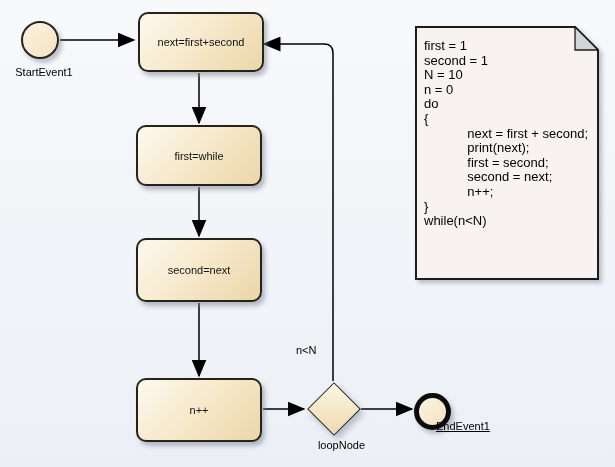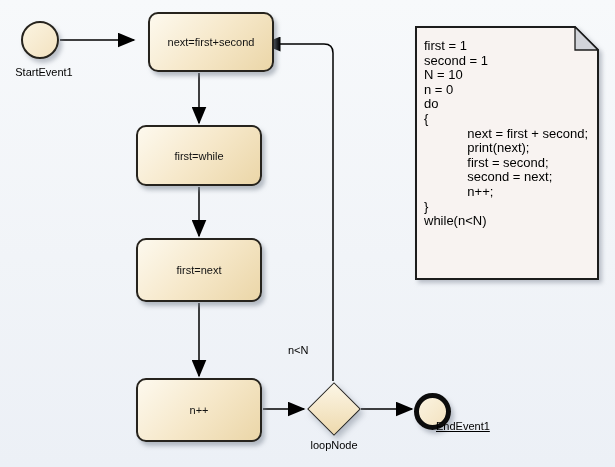--- a/index.html
+++ b/index.html
@@ -17,21 +17,21 @@
   svg.edges path.edge { fill: none; stroke: #000; stroke-width: 1.5px; }
 
   .action-box {
     position: absolute; z-index: 2;
     border: 2px solid #26231d; border-radius: 10px;
     background: linear-gradient(135deg, #fdf9ee 0%, #f6e8ca 50%, #ebd6a8 100%);
     box-shadow: 3px 4px 4px rgba(130, 138, 152, 0.55);
     display: flex; align-items: center; justify-content: center;
     font-size: 11px; color: #111;
   }
-  .box1 { left: 148px; top: 12px;  width: 122px; height: 56px; }
+  .box1 { left: 138px; top: 12px;  width: 122px; height: 56px; }
   .box2 { left: 136px; top: 125px; width: 122px; height: 57px; }
   .box3 { left: 136px; top: 238px; width: 122px; height: 60px; }
   .box4 { left: 136px; top: 378px; width: 122px; height: 60px; }
 
   .event-circle {
     position: absolute; z-index: 2; border-radius: 50%;
     background: linear-gradient(135deg, #fbf4e1 0%, #f3e2c0 100%);
     box-shadow: 3px 4px 4px rgba(130, 138, 152, 0.5);
   }
   .start-circle { left: 21px; top: 21px; width: 34px; height: 34px; border: 2px solid #26231d; }
@@ -45,23 +45,23 @@
     position: absolute; left: 9px; top: 9px; width: 36px; height: 36px;
     transform: rotate(45deg);
     border: 1.6px solid #26231d;
     background: linear-gradient(135deg, #fcf6e6 0%, #eed9ad 100%);
   }
 
   .node-label {
     position: absolute; z-index: 3; font-size: 11px; color: #000; white-space: nowrap;
   }
   .start-label { left: 4px;   top: 66px;  width: 80px; text-align: center; }
-  .loop-label  { left: 303px; top: 439px; width: 62px; text-align: center; }
+  .loop-label  { left: 303px; top: 439px; width: 62px; text-align: right; }
   .end-label   { left: 436px; top: 420px; text-decoration: underline; }
-  .guard-label { left: 288px; top: 344px; }
+  .guard-label { left: 296px; top: 344px; }
 
   .note { position: absolute; z-index: 2; left: 415px; top: 26px; width: 184px; height: 254px; }
   .note svg { filter: drop-shadow(3px 3px 2px rgba(130, 138, 152, 0.5)); }
   .note-text {
     position: absolute; left: 9px; top: 13px; margin: 0; z-index: 3;
     font-family: "Liberation Sans", sans-serif;
     font-size: 13px; line-height: 14.6px; color: #000; white-space: pre;
   }
 </style>
 </head>
@@ -87,21 +87,21 @@
   <div class="event-circle start-circle"></div>
   <div class="node-label start-label">StartEvent1</div>
 
   <div class="action-box box1">
     <span>next=first+second</span>
   </div>
   <div class="action-box box2">
     <span>first=while</span>
   </div>
   <div class="action-box box3">
-    <span>first=next</span>
+    <span>second=next</span>
   </div>
   <div class="action-box box4">
     <span>n++</span>
   </div>
 
   <div class="diamond-wrap">
     <div class="diamond-inner"></div>
   </div>
   <div class="node-label loop-label">loopNode</div>
   <div class="node-label guard-label">n&lt;N</div>

